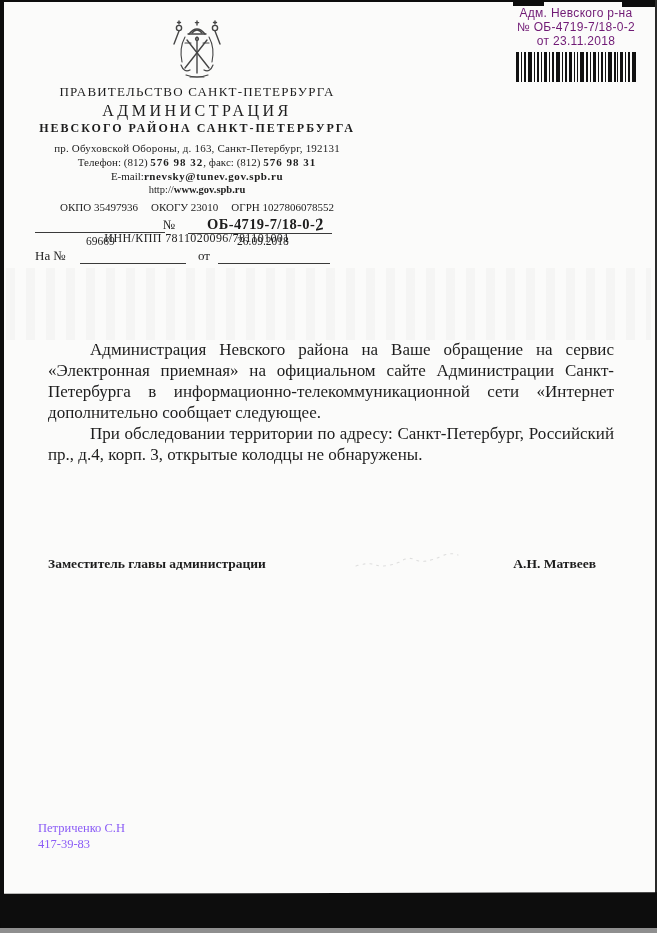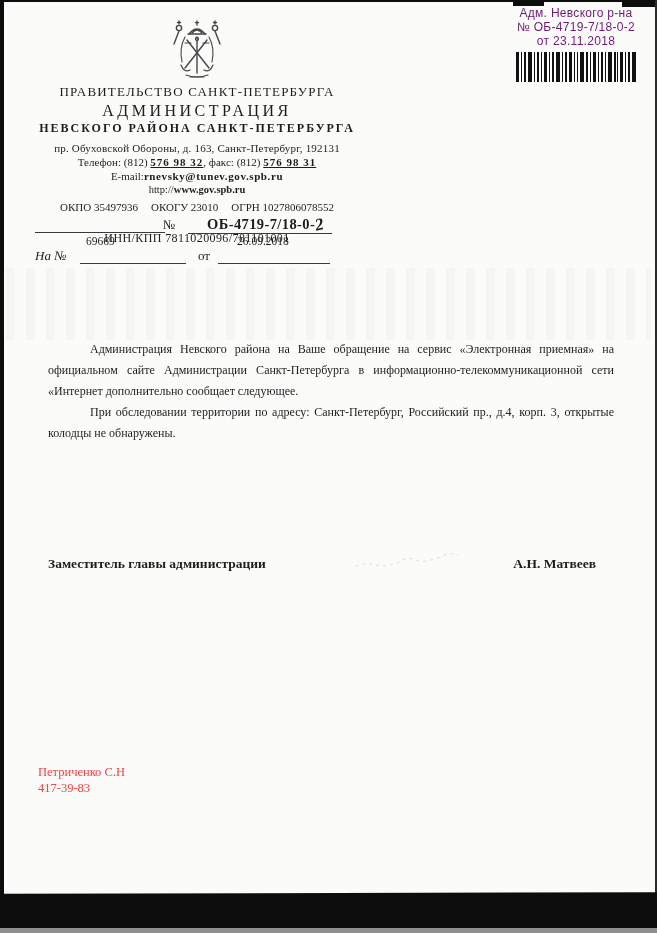--- a/index.html
+++ b/index.html
@@ -27,52 +27,52 @@
     color:#701a75;font-size:12px;line-height:14px;letter-spacing:.3px;}
   .stamp .barcode{margin-top:4px;}
   
   .letterhead{position:absolute;left:8px;top:18px;width:378px;text-align:center;}
   .emblem{display:block;margin:0 auto 4px auto;}
   .lh-gov{font-size:13px;letter-spacing:1.2px;margin-top:2px;}
   .lh-org1{font-size:16px;font-weight:normal;letter-spacing:3.5px;margin-top:2px;}
   .lh-org2{font-size:12px;font-weight:bold;letter-spacing:2px;margin-top:1px;}
   .lh-addr{font-size:11px;margin-top:6px;letter-spacing:.2px;}
   .lh-phone{font-size:11px;margin-top:2px;}
-  .lh-phone b{letter-spacing:1px;text-decoration:underline;}
+  .lh-phone b{letter-spacing:1px;}
   .lh-email{font-size:11px;margin-top:2px;}
   .lh-email b{letter-spacing:.6px;}
   .lh-site{font-size:10.5px;margin-top:2px;}
   .lh-codes{font-size:11px;margin-top:6px;}
   .lh-codes span + span{margin-left:13px;}
   .lh-inn{font-size:12px;margin-top:18px;letter-spacing:.4px;}
   
   .refline{position:absolute;border-top:1.5px solid #3a3a3a;height:0;}
   .r-line1-left{left:35px;top:232px;width:130px;}
   .r-no{position:absolute;left:163px;top:217px;font-size:13px;}
   .r-line1-right{left:188px;top:233px;width:144px;}
   .r-number{position:absolute;left:207px;top:214px;font-size:14.5px;font-weight:bold;letter-spacing:.4px;}
   .r-number .hand{display:inline-block;font-style:italic;font-weight:bold;
     font-size:17px;transform:rotate(-12deg) translateY(1px);letter-spacing:0;}
   .r-code{position:absolute;left:86px;top:235px;font-size:11.5px;}
   .r-date{position:absolute;left:237px;top:235px;font-size:11.5px;}
-  .r-nano{position:absolute;left:35px;top:248px;font-size:13px;font-style:italic;}
+  .r-nano{position:absolute;left:35px;top:248px;font-size:13px;}
   .r-line3-a{left:80px;top:263px;width:106px;}
   .r-ot{position:absolute;left:198px;top:248px;font-size:13px;}
   .r-line3-b{left:218px;top:263px;width:112px;}
   
   .body-text{position:absolute;left:48px;top:339px;width:566px;
-    font-size:12px;line-height:21px;text-align:justify;}
+    font-size:17px;line-height:21px;text-align:justify;}
   .body-text p{margin:0;text-indent:42px;}
   
   .sig-row{position:absolute;left:48px;top:556px;width:548px;
     display:flex;justify-content:space-between;align-items:baseline;
     font-size:13.5px;font-weight:bold;}
   .faint-sig{position:absolute;left:350px;top:538px;opacity:.55;}
   
-  .executor{position:absolute;left:38px;top:764px;font-size:12.5px;line-height:16px;color:#ef4444;}
+  .executor{position:absolute;left:38px;top:820px;font-size:12.5px;line-height:16px;color:#8b5cf6;}
 </style>
 </head>
 <body>
 
 <div class="page">
 
   <div class="edge edge-top"></div>
   <div class="edge edge-top-dash1"></div>
   <div class="edge edge-top-dash2"></div>
   <div class="edge edge-left"></div>

